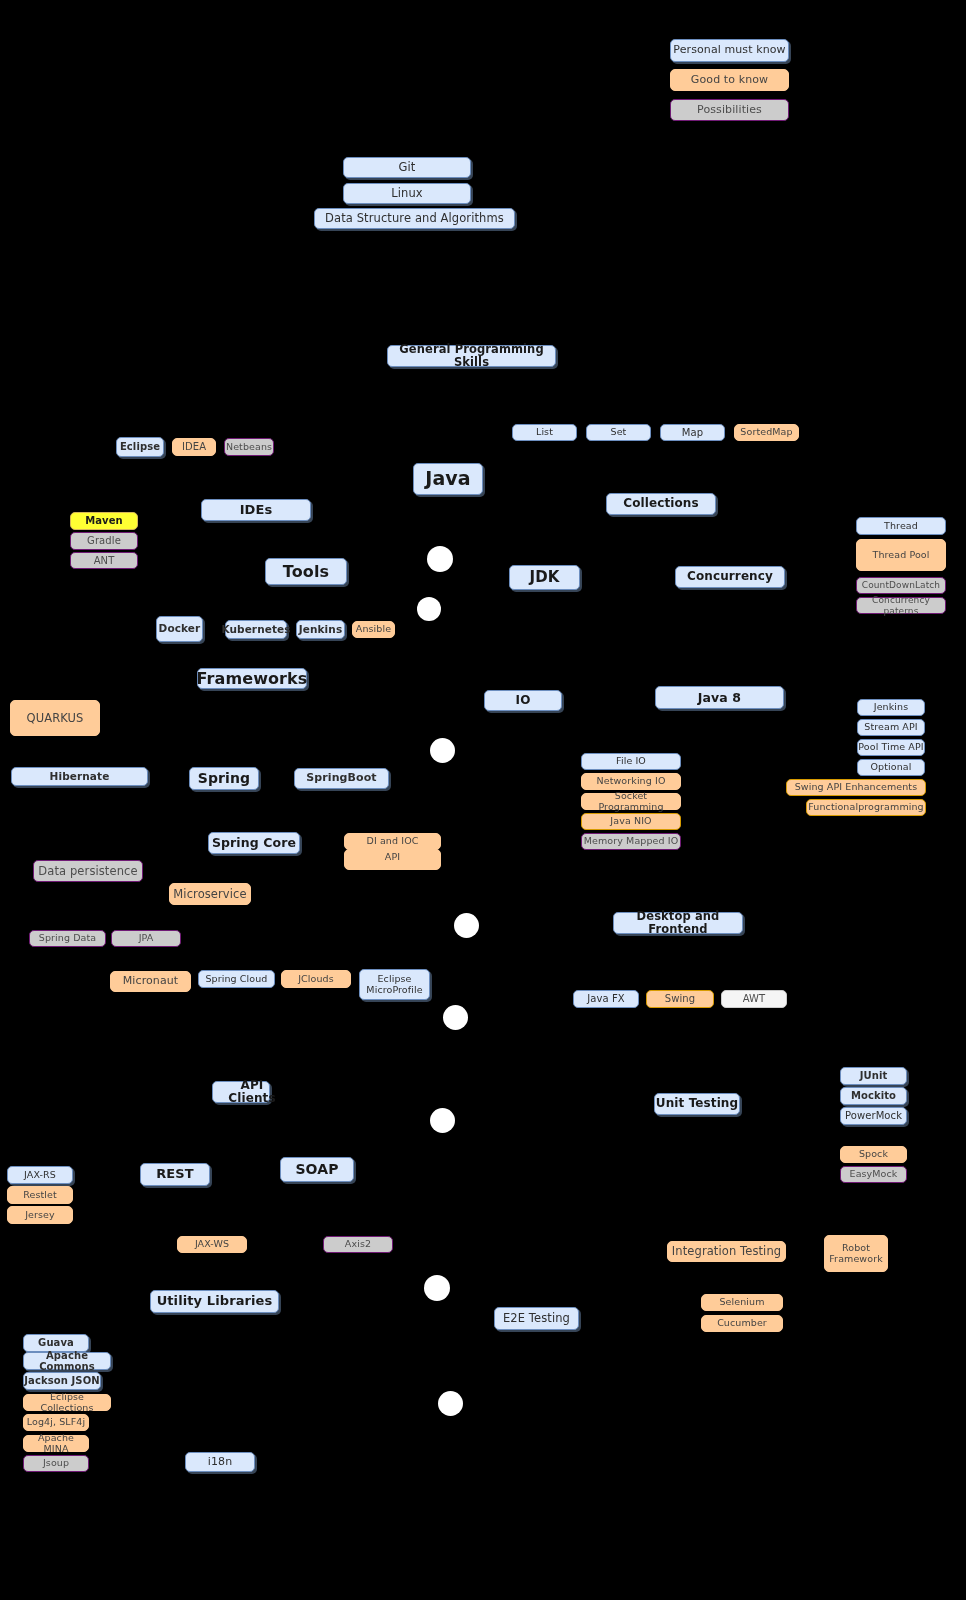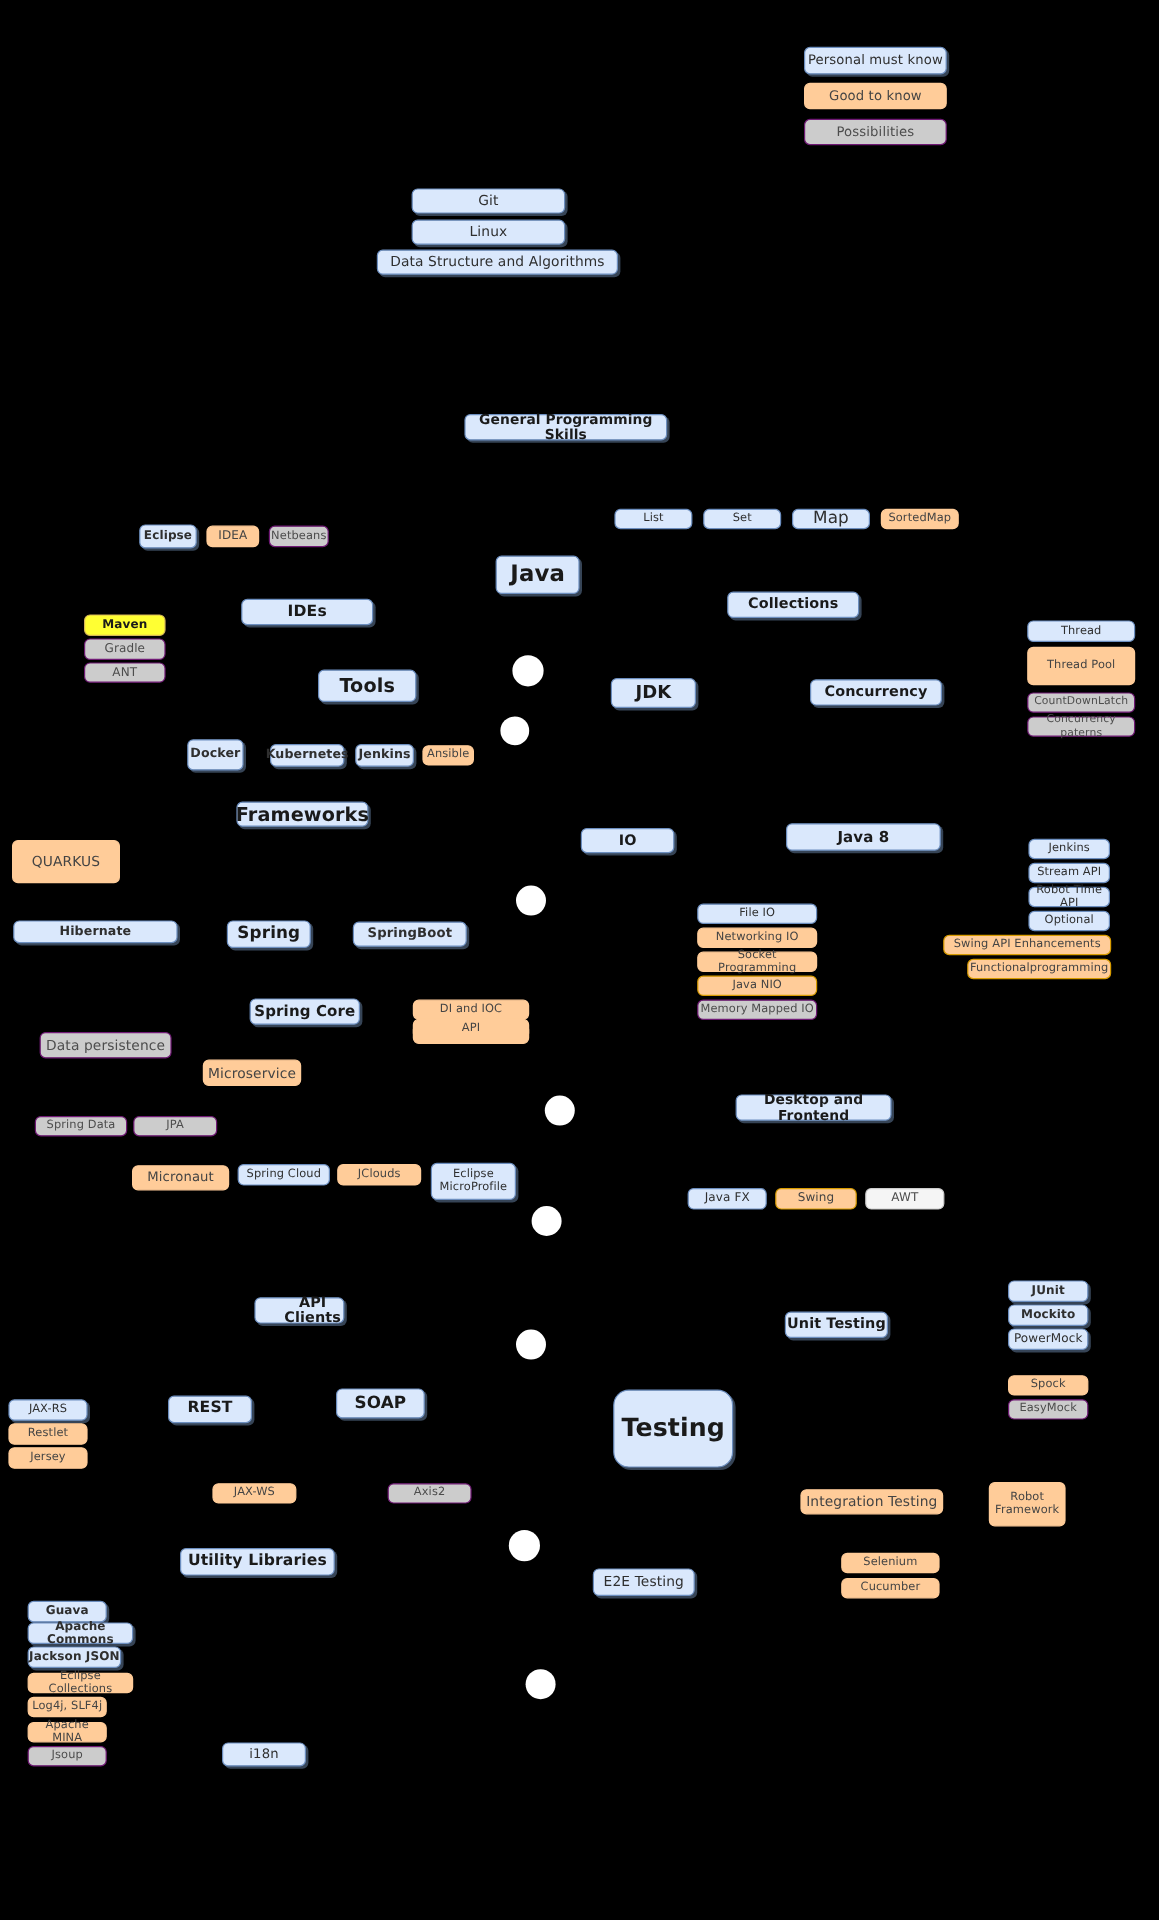--- a/index.html
+++ b/index.html
@@ -79,21 +79,21 @@
   <div class="node gray" style="left:670px; top:99px; width:119px; height:22px; font-size:11px;">Possibilities</div>
 
   <div class="node blue shadow" style="left:343px; top:157px; width:128px; height:21px; font-size:11.5px;">Git</div>
   <div class="node blue shadow" style="left:343px; top:183px; width:128px; height:21px; font-size:11.5px;">Linux</div>
   <div class="node blue shadow" style="left:314px; top:208px; width:201px; height:21px; font-size:11.5px;">Data Structure and Algorithms</div>
 
   <div class="node blue bold shadow" style="left:387px; top:345px; width:169px; height:22px; font-size:11.5px;">General Programming Skills</div>
 
   <div class="node blue" style="left:512px; top:424px; width:65px; height:17px; font-size:9.5px;">List</div>
   <div class="node blue" style="left:586px; top:424px; width:65px; height:17px; font-size:9.5px;">Set</div>
-  <div class="node blue" style="left:660px; top:424px; width:65px; height:17px; font-size:14px;">Map</div>
+  <div class="node blue" style="left:660px; top:424px; width:65px; height:17px; font-size:10px;">Map</div>
   <div class="node orange" style="left:734px; top:424px; width:65px; height:17px; font-size:9.5px;">SortedMap</div>
 
   <div class="node blue bold shadow" style="left:413px; top:463px; width:70px; height:32px; font-size:19px;">Java</div>
 
   <div class="node blue bold shadow" style="left:606px; top:493px; width:110px; height:22px; font-size:12px;">Collections</div>
 
   <div class="node blue shadow" style="left:116px; top:437px; width:48px; height:20px; font-size:10px; font-weight:bold;">Eclipse</div>
   <div class="node orange" style="left:172px; top:438px; width:44px; height:18px; font-size:10px;">IDEA</div>
   <div class="node gray" style="left:224px; top:438px; width:50px; height:18px; font-size:9.5px;">Netbeans</div>
 
@@ -122,21 +122,21 @@
   <div class="node blue bold shadow" style="left:197px; top:668px; width:110px; height:21px; font-size:16px;">Frameworks</div>
 
   <div class="node orange" style="left:10px; top:700px; width:90px; height:36px; font-size:11.5px;">QUARKUS</div>
 
   <div class="node blue bold shadow" style="left:484px; top:690px; width:78px; height:21px; font-size:12px;">IO</div>
 
   <div class="node blue bold shadow" style="left:655px; top:686px; width:129px; height:23px; font-size:12.5px;">Java 8</div>
 
   <div class="node blue" style="left:857px; top:699px; width:68px; height:17px; font-size:9.5px;">Jenkins</div>
   <div class="node blue" style="left:857px; top:719px; width:68px; height:17px; font-size:9.5px;">Stream API</div>
-  <div class="node blue" style="left:857px; top:739px; width:68px; height:17px; font-size:9.5px;">Robot Time API</div>
+  <div class="node blue" style="left:857px; top:739px; width:68px; height:17px; font-size:9.5px;">Pool Time API</div>
   <div class="node blue" style="left:857px; top:759px; width:68px; height:17px; font-size:9.5px;">Optional</div>
   <div class="node orange-b" style="left:786px; top:779px; width:140px; height:17px; font-size:9.5px;">Swing API Enhancements</div>
   <div class="node orange-b" style="left:806px; top:799px; width:120px; height:17px; font-size:9.5px;">Functionalprogramming</div>
 
   <div class="node blue shadow" style="left:11px; top:767px; width:137px; height:19px; font-size:10.5px; font-weight:bold;">Hibernate</div>
   <div class="node blue bold shadow" style="left:189px; top:767px; width:70px; height:23px; font-size:14px;">Spring</div>
   <div class="node blue shadow" style="left:294px; top:768px; width:95px; height:21px; font-size:11px; font-weight:bold;">SpringBoot</div>
 
   <div class="node blue" style="left:581px; top:753px; width:100px; height:17px; font-size:9.5px;">File IO</div>
   <div class="node orange" style="left:581px; top:773px; width:100px; height:17px; font-size:9.5px;">Networking IO</div>
@@ -162,38 +162,37 @@
   <div class="node orange" style="left:110px; top:971px; width:81px; height:21px; font-size:11px;">Micronaut</div>
   <div class="node blue" style="left:198px; top:970px; width:77px; height:18px; font-size:9.5px;">Spring Cloud</div>
   <div class="node orange" style="left:281px; top:970px; width:70px; height:18px; font-size:9.5px;">JClouds</div>
   <div class="node blue shadow" style="left:359px; top:969px; width:71px; height:31px; font-size:9.5px;">Eclipse
 MicroProfile</div>
 
   <div class="node blue" style="left:573px; top:990px; width:66px; height:18px; font-size:10px;">Java FX</div>
   <div class="node orange-b" style="left:646px; top:990px; width:68px; height:18px; font-size:10px;">Swing</div>
   <div class="node white" style="left:721px; top:990px; width:66px; height:18px; font-size:10px;">AWT</div>
 
-  <div class="node blue bold shadow" style="left:212px; top:1081px; width:75px; height:22px; font-size:12px;padding-left:22px;">API Clients</div>
+  <div class="node blue bold shadow" style="left:212px; top:1081px; width:58px; height:22px; font-size:12px;padding-left:22px;">API Clients</div>
 
   <div class="node blue bold shadow" style="left:654px; top:1093px; width:86px; height:22px; font-size:12px;">Unit Testing</div>
 
   <div class="node blue shadow" style="left:840px; top:1067px; width:67px; height:18px; font-size:10px; font-weight:bold;">JUnit</div>
   <div class="node blue shadow" style="left:840px; top:1087px; width:67px; height:18px; font-size:10px; font-weight:bold;">Mockito</div>
   <div class="node blue shadow" style="left:840px; top:1107px; width:67px; height:18px; font-size:10px;">PowerMock</div>
   <div class="node orange" style="left:840px; top:1146px; width:67px; height:17px; font-size:9.5px;">Spock</div>
   <div class="node gray" style="left:840px; top:1166px; width:67px; height:17px; font-size:9.5px;">EasyMock</div>
 
   <div class="node blue shadow" style="left:7px; top:1166px; width:66px; height:18px; font-size:9.5px;">JAX-RS</div>
   <div class="node orange" style="left:7px; top:1186px; width:66px; height:18px; font-size:9.5px;">Restlet</div>
   <div class="node orange" style="left:7px; top:1206px; width:66px; height:18px; font-size:9.5px;">Jersey</div>
 
   <div class="node blue bold shadow" style="left:140px; top:1163px; width:70px; height:23px; font-size:13px;">REST</div>
   <div class="node blue bold shadow" style="left:280px; top:1157px; width:74px; height:25px; font-size:14px;">SOAP</div>
 
-  <div class="node blue bold shadow" style="left:511px; top:1158px; width:100px; height:65px; font-size:21px; border-radius:13px;">Testing</div>
 
   <div class="node orange" style="left:177px; top:1236px; width:70px; height:17px; font-size:9.5px;">JAX-WS</div>
   <div class="node gray" style="left:323px; top:1236px; width:70px; height:17px; font-size:9.5px;">Axis2</div>
 
   <div class="node orange" style="left:667px; top:1241px; width:119px; height:21px; font-size:11.5px;">Integration Testing</div>
   <div class="node orange" style="left:824px; top:1235px; width:64px; height:37px; font-size:9.5px;">Robot
 Framework</div>
 
   <div class="node blue bold shadow" style="left:150px; top:1290px; width:129px; height:23px; font-size:13px;">Utility Libraries</div>
 

